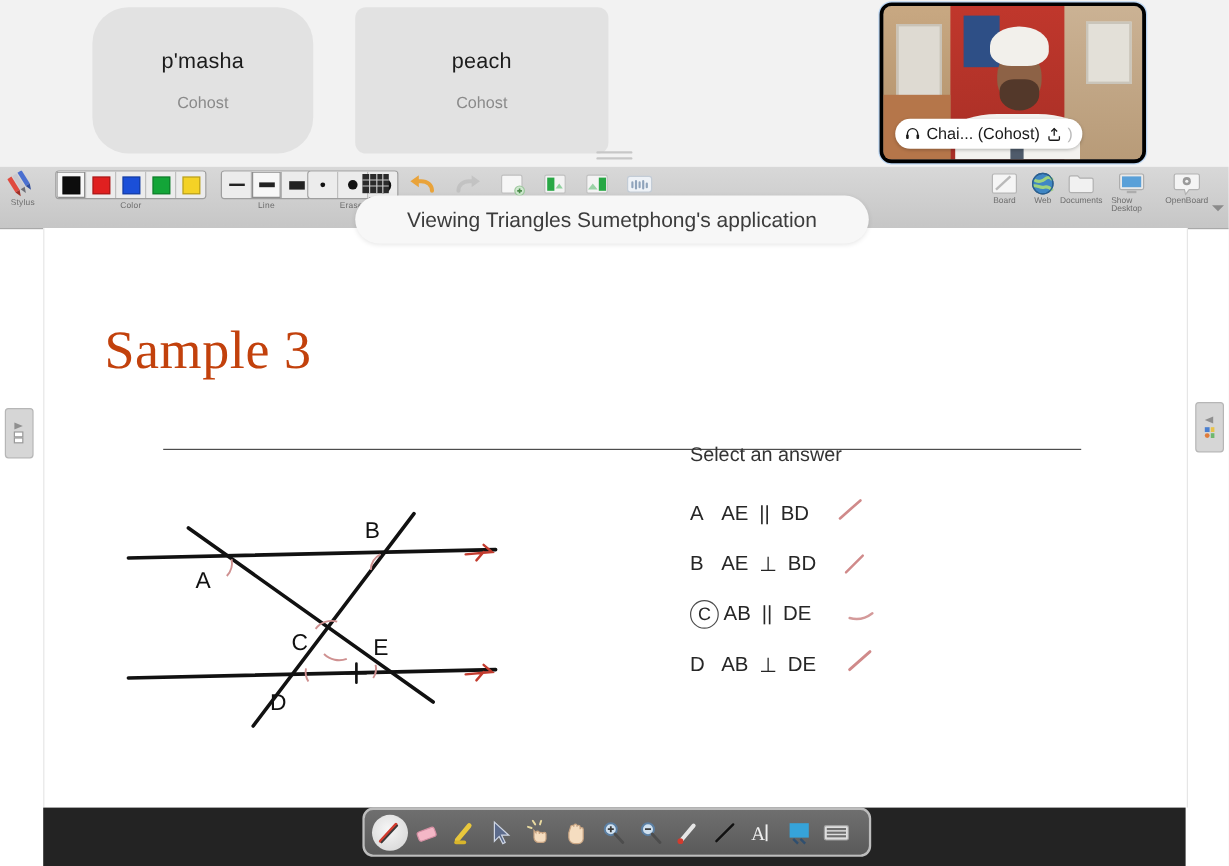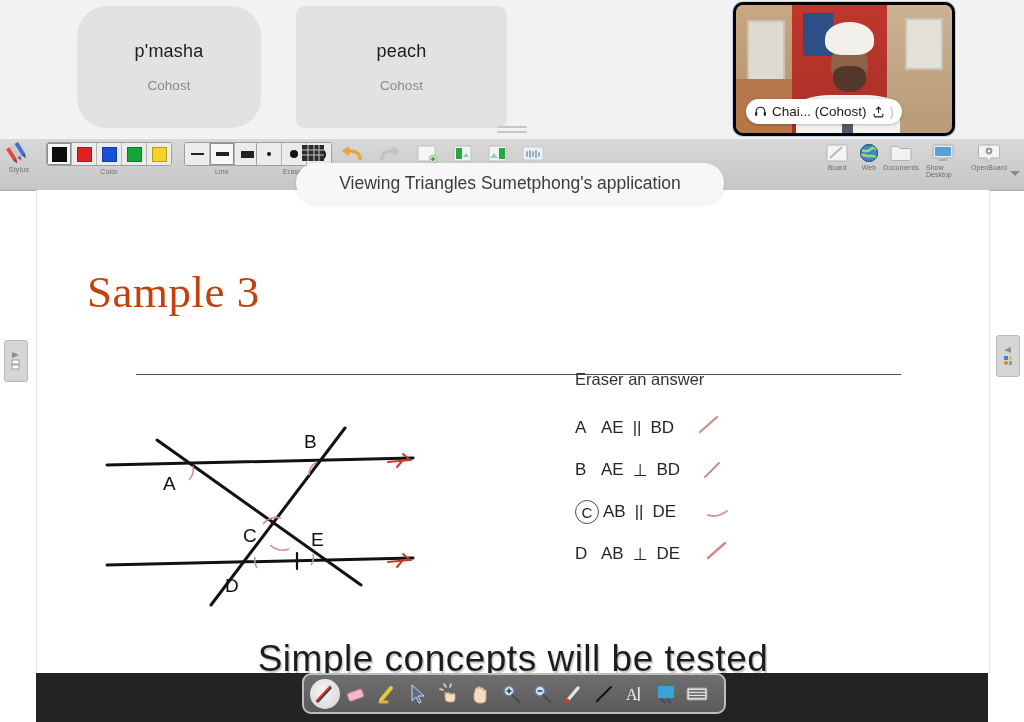--- a/index.html
+++ b/index.html
@@ -461,21 +461,21 @@
           <text x="122" y="172">D</text>
           <text x="208" y="126">E</text>
         </g>
         <g stroke="#111" stroke-width="2.2" stroke-linecap="round">
           <path d="M186 141 h16 M194 133 v16"></path>
         </g>
       </svg>
     </div>
 
     <div id="answers">
-      <div id="ans-head">Eraser an answer</div>
+      <div id="ans-head">Select an answer</div>
 
       <div class="ansrow">
         <span class="letter">A</span>
         <span class="body">
           <span>AE</span>
           <span>||</span>
           <span>BD</span>
         </span>
         <span class="mark" style="left:122px;top:6px">
           <svg width="26" height="24">
@@ -520,21 +520,20 @@
           <span>DE</span>
         </span>
         <span class="mark" style="left:130px;top:6px">
           <svg width="26" height="24">
               <path d="M3 19 L20 4" stroke="#d08a8a" stroke-width="2.4" fill="none" stroke-linecap="round"></path>
             </svg>
         </span>
       </div>
     </div>
 
-    <div id="caption">Simple concepts will be tested</div>
   </div>
 
   <div id="bottom-bar"></div>
 </div>
 
 <div id="palette">
 
   <div class="pbtn sel">
     <svg width="22" height="22" viewBox="0 0 22 22">
         <path d="M3 18 L16 4" stroke="#d23b2e" stroke-width="2.6" stroke-linecap="round"></path>

